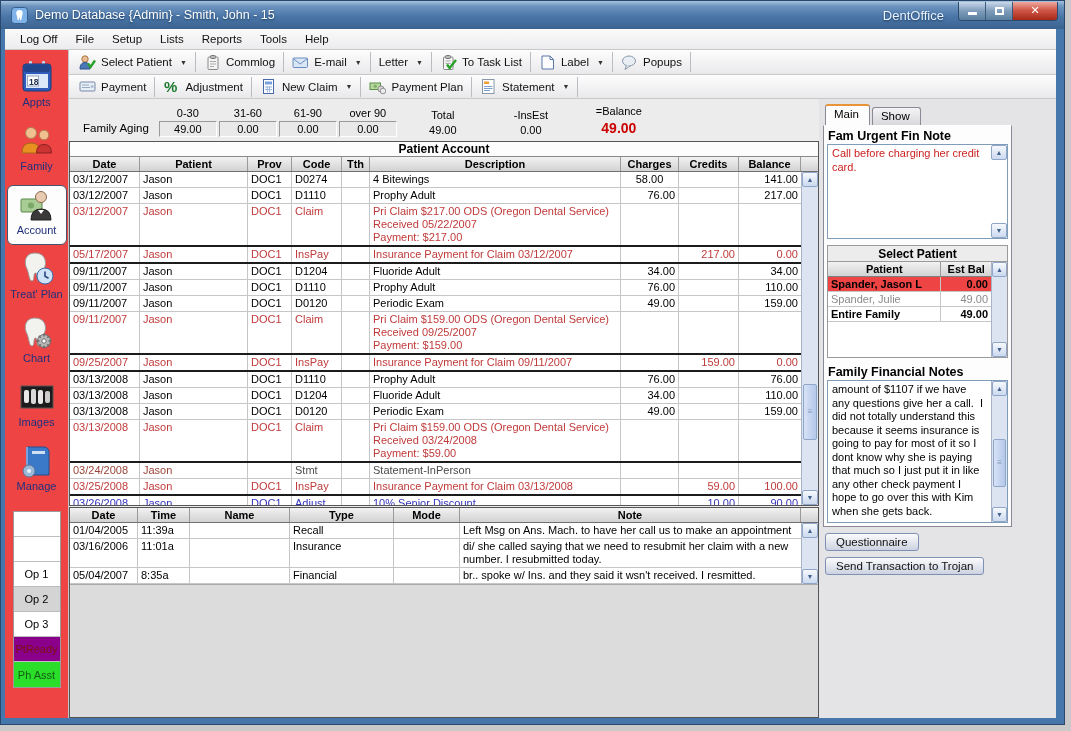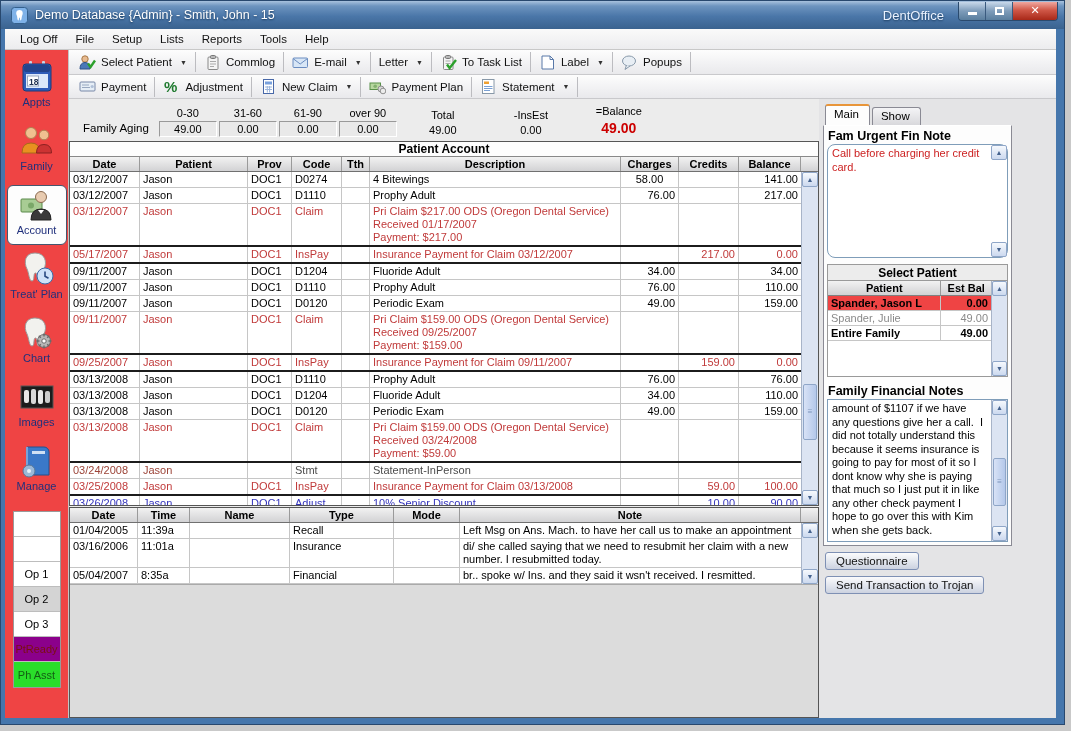--- a/index.html
+++ b/index.html
@@ -83,21 +83,21 @@
   .sb-grip { color:#7e96bc; font-size:8px; text-align:center; line-height:inherit; }
   
   .rpanel { flex:1; background:#e4e4e6; padding:5px 0 0 4px; display:flex; flex-direction:column; }
   .tabsrow { display:flex; align-items:flex-end; height:21px; margin-left:2px; }
   .tab { font-size:11.5px; padding:2px 10px 2px 8px; border:1px solid #8a8a94; border-bottom:none; border-radius:3px 3px 0 0; background:linear-gradient(180deg,#f4f4f6,#d8d8dc); height:18px; margin-right:2px; }
   .tab.active { background:#fdfdfd; border-top:2px solid #e8953a; height:21px; font-size:11.5px; }
   .pbox { width:189px; border:1px solid #8a8a94; border-top:1px solid #fff; background:#fdfdfd; padding:1px 2px 3px 2px; }
   .ptitle { font-weight:bold; font-size:12.5px; padding:2px 2px 1px 2px; }
   .notebox { position:relative; border:1px solid #7f9db9; background:#fff; margin:0 1px; }
   .notetext { font-size:11px; line-height:13.5px; padding:2px 20px 2px 4px; white-space:pre-wrap; }
-  .urgent-box { height:114px;border-radius:8px; }
+  .urgent-box { height:95px; }
   .urgent-box .notetext { color:#cc2222; }
   .fin-box { height:143px; }
   .sp-title { text-align:center; font-weight:bold; font-size:12px; background:#ececec; border:1px solid #9a9a9a; border-bottom:none; height:16px; line-height:16px; margin:6px 1px 0 1px; }
   .sp-grid { position:relative; border:1px solid #9a9a9a; margin:0 1px; height:97px; background:#fff; }
   .sp-header { display:flex; height:15px; background:linear-gradient(180deg,#f2f2f2,#d2d2d4); border-bottom:1px solid #808080; }
   .sp-header .hcell { font-weight:bold; font-size:11px; line-height:14px; text-align:center; border-right:1px solid #9a9a9a; }
   .sp-row { display:flex; height:15px; border-bottom:1px solid #c6c6c6; }
   .sp-row .cell { line-height:13px; }
   .sp-row.selected { background:#ef4444; font-weight:bold; }
   .sp-row.muted { color:#8a8a8a; }
@@ -411,21 +411,21 @@
                       <div class="cell right" style="width: 62px;">217.00</div>
                     </div>
                     <div class="grid-row r-claim thick">
                       <div class="cell c-date" style="width: 70px;">03/12/2007</div>
                       <div class="cell c-patient" style="width: 108px;">Jason</div>
                       <div class="cell " style="width: 44px;">DOC1</div>
                       <div class="cell " style="width: 50px;">Claim</div>
                       <div class="cell center" style="width: 28px;"></div>
                       <div class="cell " style="width: 253px; flex: 1 1 0%;">
                         <div>Pri Claim $217.00 ODS (Oregon Dental Service)</div>
-                        <div>Received 01/17/2007</div>
+                        <div>Received 05/22/2007</div>
                         <div>Payment: $217.00</div>
                       </div>
                       <div class="cell right" style="width: 58px;"></div>
                       <div class="cell right" style="width: 60px;"></div>
                       <div class="cell right" style="width: 62px;"></div>
                     </div>
                     <div class="grid-row r-claim thick">
                       <div class="cell c-date" style="width: 70px;">05/17/2007</div>
                       <div class="cell c-patient" style="width: 108px;">Jason</div>
                       <div class="cell " style="width: 44px;">DOC1</div>

